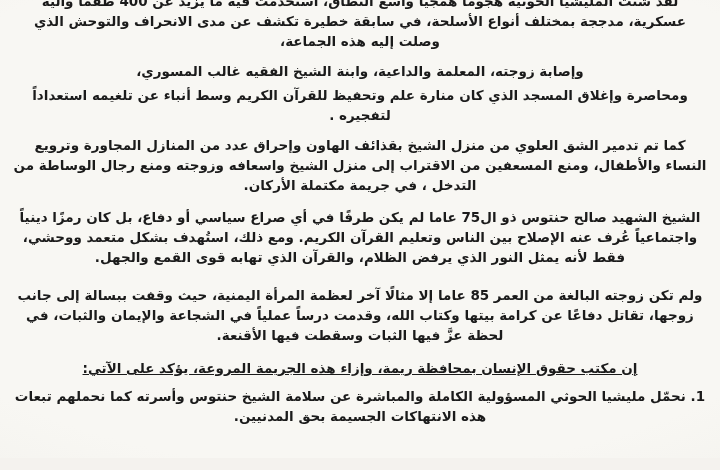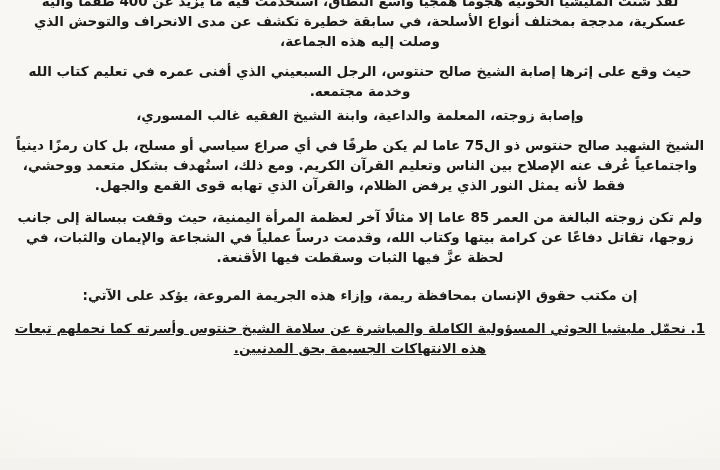--- a/index.html
+++ b/index.html
@@ -44,21 +44,22 @@
   .content p:nth-of-type(8)  { margin-top: 8px; }
   .content p:nth-of-type(9)  { margin-top: 12px; }
   .content p:nth-of-type(10) { margin-top: 8px; }
 </style>
 </head>
 <body>
 
 <div class="sheet">
   <div class="content">
     <p>لقد شنت المليشيا الحوثية هجوماً همجياً واسع النطاق، استخدمت فيه ما يزيد عن 400 طقماً وآلية عسكرية، مدججة بمختلف أنواع الأسلحة، في سابقة خطيرة تكشف عن مدى الانحراف والتوحش الذي وصلت إليه هذه الجماعة،</p>
-    <p>حيث وقع على إثرها إصابة الشيخ صالح حنتوس، الرجل السبعيني الذي أفنى عمره في تعليم كتاب الله وخدمة مجتمعه.</p>
     <p>وإصابة زوجته، المعلمة والداعية، وابنة الشيخ الفقيه غالب المسوري،</p>
-    <p>الشيخ الشهيد صالح حنتوس ذو ال75 عاما لم يكن طرفًا في أي صراع سياسي أو مسلح، بل كان رمزًا دينياً واجتماعياً عُرف عنه الإصلاح بين الناس وتعليم القرآن الكريم. ومع ذلك، استُهدف بشكل متعمد ووحشي، فقط لأنه يمثل النور الذي يرفض الظلام، والقرآن الذي تهابه قوى القمع والجهل.</p>
+    <p>ومحاصرة وإغلاق المسجد الذي كان منارة علم وتحفيظ للقرآن الكريم وسط أنباء عن تلغيمه استعداداً لتفجيره .</p>
+    <p>كما تم تدمير الشق العلوي من منزل الشيخ بقذائف الهاون وإحراق عدد من المنازل المجاورة وترويع النساء والأطفال، ومنع المسعفين من الاقتراب إلى منزل الشيخ واسعافه وزوجته ومنع رجال الوساطة من التدخل ، في جريمة مكتملة الأركان.</p>
+    <p>الشيخ الشهيد صالح حنتوس ذو ال75 عاما لم يكن طرفًا في أي صراع سياسي أو دفاع، بل كان رمزًا دينياً واجتماعياً عُرف عنه الإصلاح بين الناس وتعليم القرآن الكريم. ومع ذلك، استُهدف بشكل متعمد ووحشي، فقط لأنه يمثل النور الذي يرفض الظلام، والقرآن الذي تهابه قوى القمع والجهل.</p>
     <p>ولم تكن زوجته البالغة من العمر 85 عاما إلا مثالًا آخر لعظمة المرأة اليمنية، حيث وقفت ببسالة إلى جانب زوجها، تقاتل دفاعًا عن كرامة بيتها وكتاب الله، وقدمت درساً عملياً في الشجاعة والإيمان والثبات، في لحظة عزَّ فيها الثبات وسقطت فيها الأقنعة.</p>
     <p>إن مكتب حقوق الإنسان بمحافظة ريمة، وإزاء هذه الجريمة المروعة، يؤكد على الآتي:</p>
     <p>1. نحمّل مليشيا الحوثي المسؤولية الكاملة والمباشرة عن سلامة الشيخ حنتوس وأسرته كما نحملهم تبعات هذه الانتهاكات الجسيمة بحق المدنيين.</p>
 
   </div>
 </div>
 
 </body></html>

